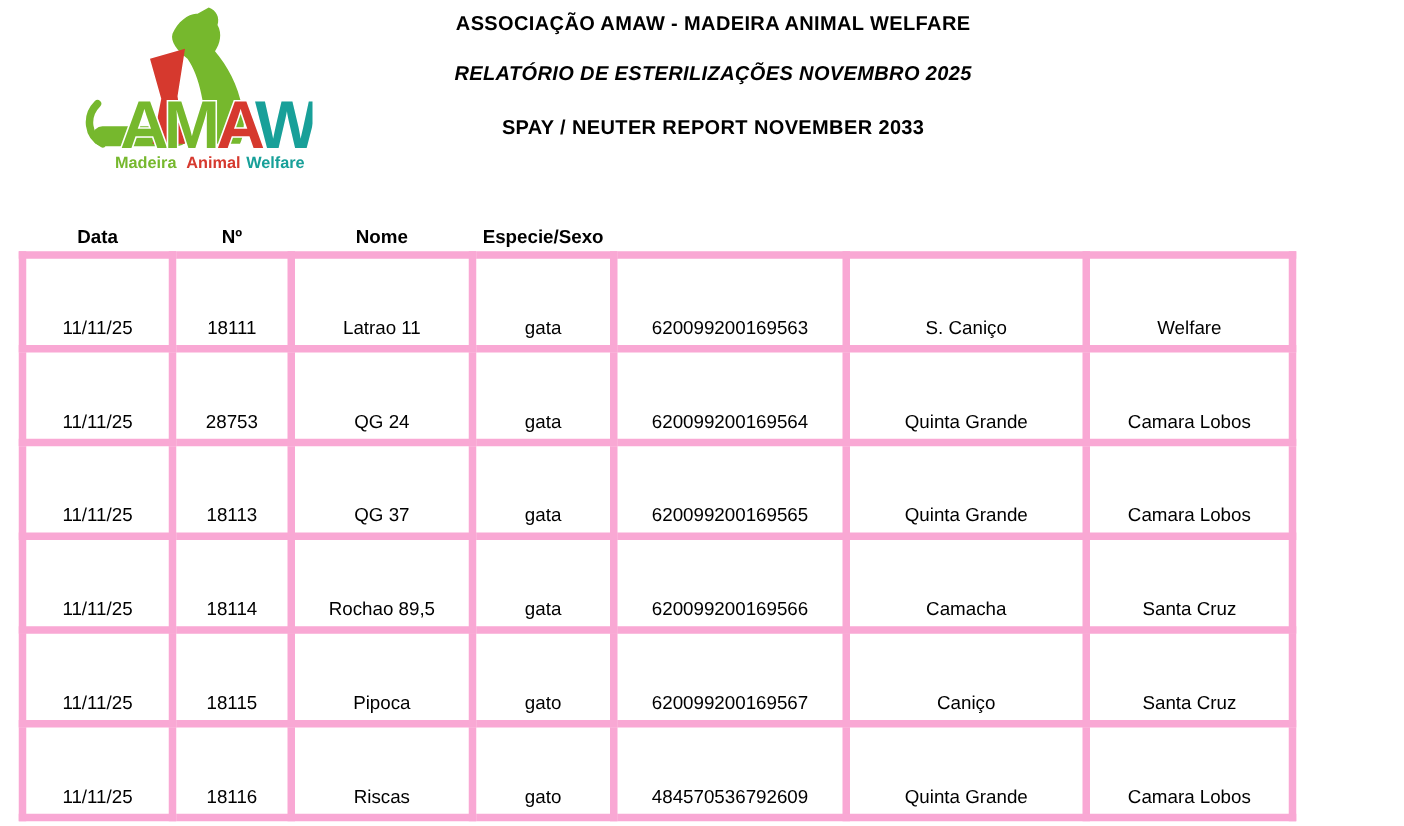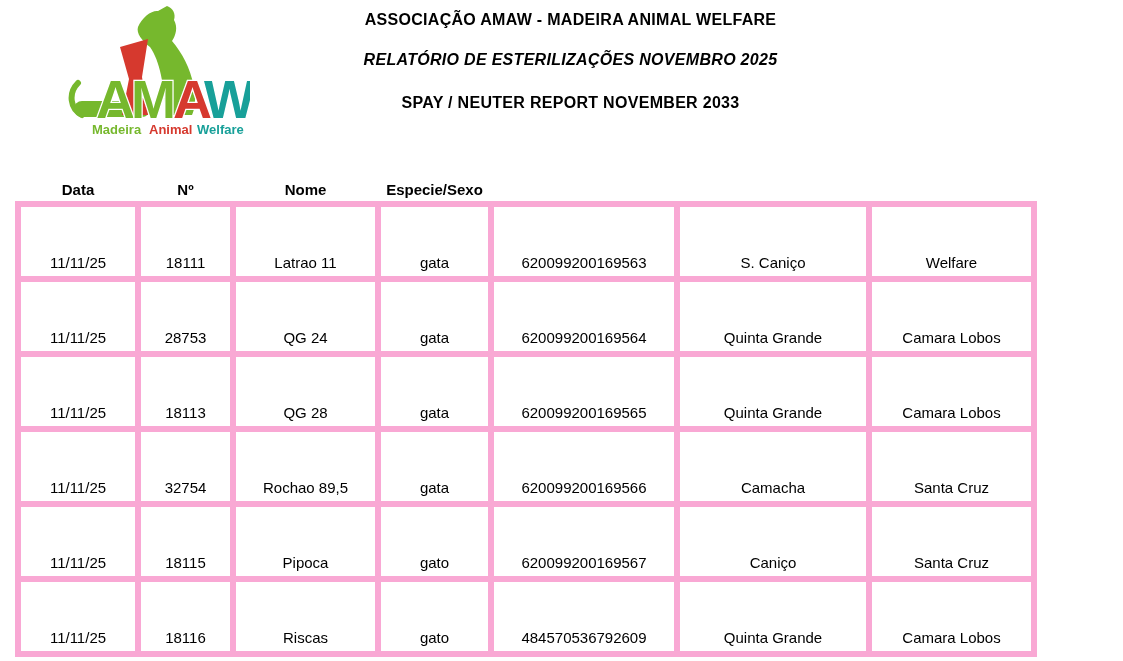--- a/index.html
+++ b/index.html
@@ -172,29 +172,29 @@
           <td>28753</td>
           <td>QG 24</td>
           <td>gata</td>
           <td>620099200169564</td>
           <td>Quinta Grande</td>
           <td>Camara Lobos</td>
         </tr>
         <tr>
           <td>11/11/25</td>
           <td>18113</td>
-          <td>QG 28</td>
+          <td>QG 37</td>
           <td>gata</td>
           <td>620099200169565</td>
           <td>Quinta Grande</td>
           <td>Camara Lobos</td>
         </tr>
         <tr>
           <td>11/11/25</td>
-          <td>32754</td>
+          <td>18114</td>
           <td>Rochao 89,5</td>
           <td>gata</td>
           <td>620099200169566</td>
           <td>Camacha</td>
           <td>Santa Cruz</td>
         </tr>
         <tr>
           <td>11/11/25</td>
           <td>18115</td>
           <td>Pipoca</td>

